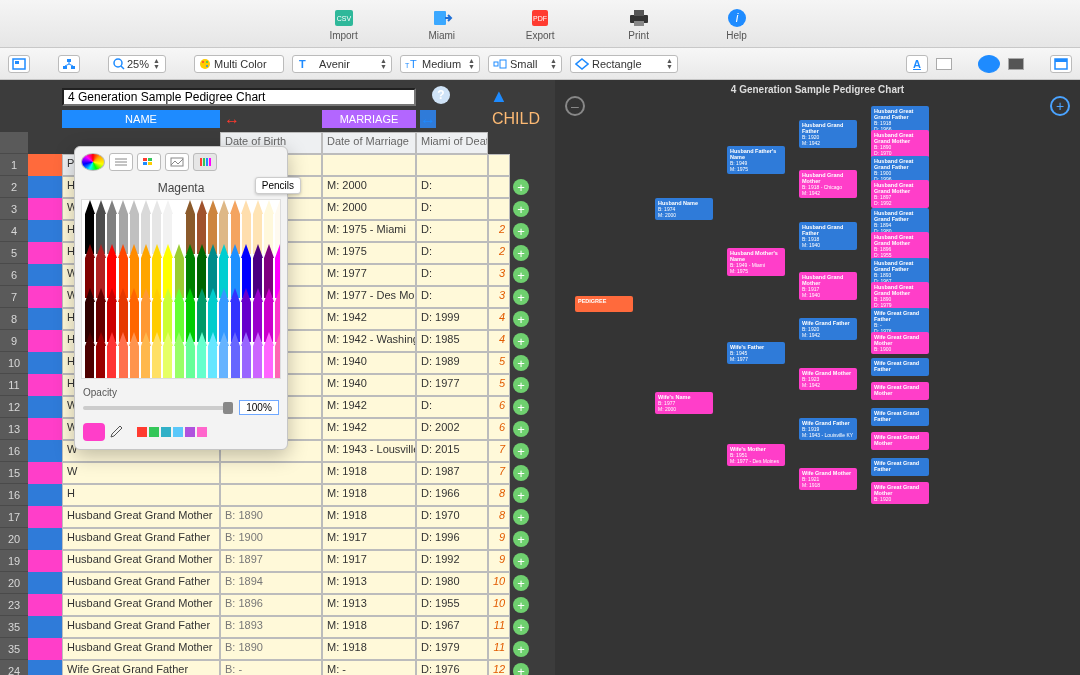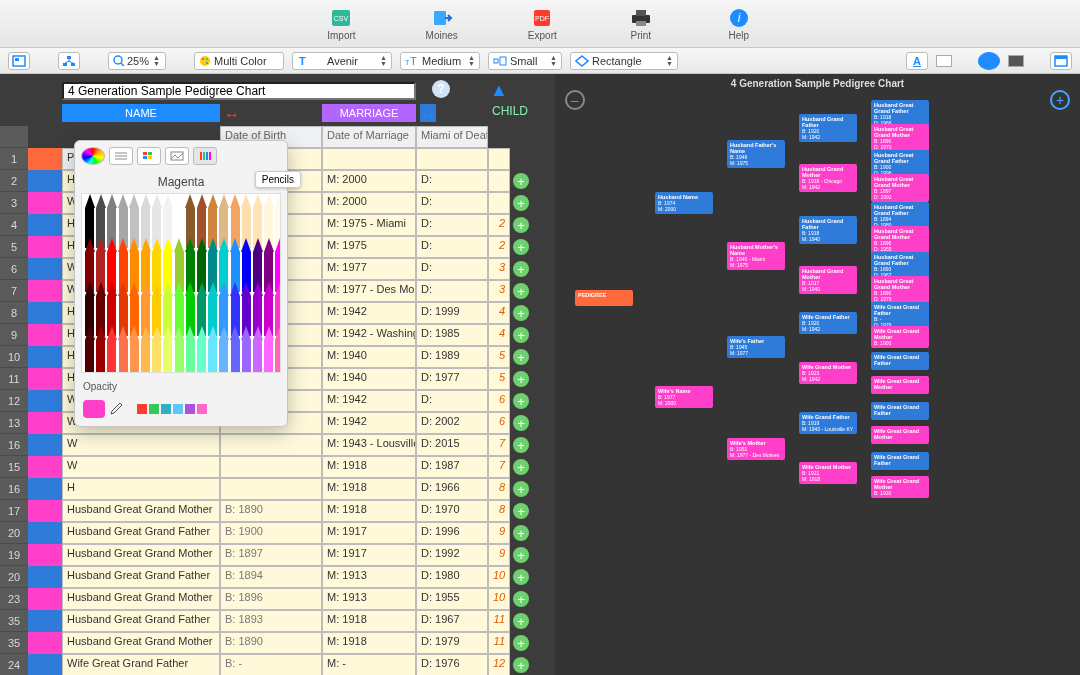--- a/index.html
+++ b/index.html
@@ -2,38 +2,38 @@
 <html><head>
 <meta charset="utf-8">
 <style>
   * { box-sizing: border-box; margin: 0; padding: 0; font-family: -apple-system, "Helvetica Neue", Arial, sans-serif; }
   html, body { width: 1080px; height: 675px; overflow: hidden; background: #3c3c3c; }
   
   .titlebar { height: 48px; background: linear-gradient(#f5f5f5,#e6e6e6); display: flex; justify-content: center; align-items: center; gap: 70px; border-bottom: 1px solid #c8c8c8; }
   .titlebar .item { display: flex; flex-direction: column; align-items: center; font-size: 10px; color: #555; cursor: pointer; }
   .titlebar .iconbox { width: 28px; height: 24px; display:flex; align-items:center; justify-content:center; }
   
-  .optbar { height: 26px; background: linear-gradient(#f7f7f7,#e9e9e9); border-bottom:1px solid #c6c6c6; display:flex; align-items:center; gap:8px; padding:0 8px; font-size:11px; color:#333; }
+  .optbar { height: 32px; background: linear-gradient(#f7f7f7,#e9e9e9); border-bottom:1px solid #c6c6c6; display:flex; align-items:center; gap:8px; padding:0 8px; font-size:11px; color:#333; }
   .optbar .sqbtn { width:22px; height:18px; border:1px solid #bbb; background:#fff; display:inline-flex; align-items:center; justify-content:center; border-radius:3px; }
   .optbar .sel { border:1px solid #bbb; background:#fff; height:18px; display:inline-flex; align-items:center; padding:0 4px; border-radius:3px; position:relative; }
   .optbar .sel .arrows { margin-left:4px; font-size:7px; line-height:6px; color:#555; }
   .optbar .sep { width:12px; }
   .optbar .swatch { width:16px; height:12px; border:1px solid #aaa; }
   
   .main { display:flex; height: calc(675px - 48px - 26px); }
   .left { width: 555px; background:#3c3c3c; position:relative; }
   .right { flex:1; background:#343434; position:relative; overflow:hidden; }
   
   .titleinput { position:absolute; left:62px; top:8px; width:354px; height:18px; background:#fff; font-size:12px; padding:1px 4px; }
   .helpcircle { position:absolute; left:432px; top:6px; width:18px; height:18px; border-radius:50%; background:#cfe3f7; color:#fff; font-size:12px; display:flex; align-items:center; justify-content:center; font-weight:bold; }
   .uparrow { position:absolute; left:490px; top:6px; color:#1e8bff; font-size:18px; }
   .colhead { position:absolute; top:30px; height:18px; font-size:11px; color:#fff; text-align:center; display:flex; align-items:center; justify-content:center; }
   .colhead.name { left:62px; width:158px; background:#1e8bff; }
   .colhead.mar  { left:322px; width:94px; background:#b366ff; }
-  .childlbl { position:absolute; left:492px; top:30px; color:#86efac; font-size:12px; }
+  .childlbl { position:absolute; left:492px; top:30px; color:#fdba74; font-size:16px; }
   .harrow { position:absolute; top:30px; font-size:16px; }
   .harrow.red { left:224px; color:#ff3a2f; }
   .harrow.blue { left:420px; color:#1e8bff; }
   
   .grid { position:absolute; left:0; top:52px; right:0; bottom:0; }
   .row { height:22px; display:flex; align-items:stretch; font-size:11px; }
   .rownum { width:28px; background:#5a5a5a; color:#d8d8d8; display:flex; align-items:center; justify-content:center; border-bottom:1px solid #4a4a4a; }
   .rowcolor { width:6px; }
   .sw2 { width:28px; }
   .cell { background:#fff9d9; border:0.5px solid #bcbcbc; padding:2px 4px; color:#333; overflow:hidden; white-space:nowrap; }
@@ -92,21 +92,21 @@
       </div>
     <span>Import</span>
   </div>
   <div class="item">
     <div class="iconbox">
         <svg width="22" height="20">
           <rect x="3" y="3" width="12" height="14" rx="1" fill="#3ba8ff"></rect>
           <path d="M14 10 L20 10 M17 7 L20 10 L17 13" stroke="#1e6fd6" stroke-width="2" fill="none"></path>
         </svg>
       </div>
-    <span>Moines</span>
+    <span>Miami</span>
   </div>
   <div class="item">
     <div class="iconbox">
         <svg width="22" height="20">
           <rect x="3" y="2" width="16" height="16" rx="2" fill="#ff3b30"></rect>
           <text x="11" y="13" font-size="7" fill="#fff" text-anchor="middle">PDF</text>
         </svg>
       </div>
     <span>Export</span>
   </div>
@@ -163,21 +163,21 @@
         <circle cx="4" cy="4" r="1" fill="#ff3b30"></circle>
         <circle cx="8" cy="4" r="1" fill="#34c759"></circle>
         <circle cx="8" cy="8" r="1" fill="#1e8bff"></circle>
       </svg>
     <span style="margin-left:3px">Multi Color</span>
   </div>
   <div class="sel" style="width:100px;">
     <svg width="12" height="12">
         <text x="2" y="10" font-size="11" fill="#1e8bff" font-weight="bold">T</text>
       </svg>
-    <span style="margin-left:18px">Avenir</span>
+    <span style="margin-left:10px">Avenir</span>
     <span class="arrows" style="margin-left:auto">▲<br>▼</span>
   </div>
   <div class="sel" style="width:80px;">
     <svg width="14" height="12">
         <text x="0" y="10" font-size="7" fill="#1e8bff">T</text>
         <text x="5" y="10" font-size="11" fill="#1e8bff">T</text>
       </svg>
     <span style="margin-left:3px">Medium</span>
     <span class="arrows" style="margin-left:auto">▲<br>▼</span>
   </div>
@@ -869,20 +869,26 @@
           <div class="pencilcol" style="left: 181.2px; top: 132px; height: 44px;">
             <div class="tip" style="border-bottom-color:#ff66ff"></div>
             <div class="shaft" style="background:#ff66ff"></div>
           </div>
           <div class="pencilcol" style="left: 192.4px; top: 132px; height: 44px;">
             <div class="tip" style="border-bottom-color:#ff66b3"></div>
             <div class="shaft" style="background:#ff66b3"></div>
           </div>
         </div>
       <div class="oplabel">Opacity</div>
+      <div class="slider">
+        <div class="track">
+            <div class="knob"></div>
+          </div>
+        <div class="val">100%</div>
+      </div>
       <div class="swrow">
         <div class="bigsw" id="bigsw" style="background: rgb(255, 62, 201);"></div>
         <svg class="eyedrop" viewBox="0 0 14 14">
             <path d="M11 1 L13 3 L5 11 L2 12 L3 9 Z" fill="none" stroke="#555" stroke-width="1"></path>
           </svg>
         <div style="width:6px"></div>
         <div id="minirow" style="display:flex;gap:2px;">
             <div class="mini" style="background: rgb(255, 59, 48);"></div>
             <div class="mini" style="background: rgb(52, 199, 89);"></div>
             <div class="mini" style="background: rgb(48, 176, 199);"></div>

